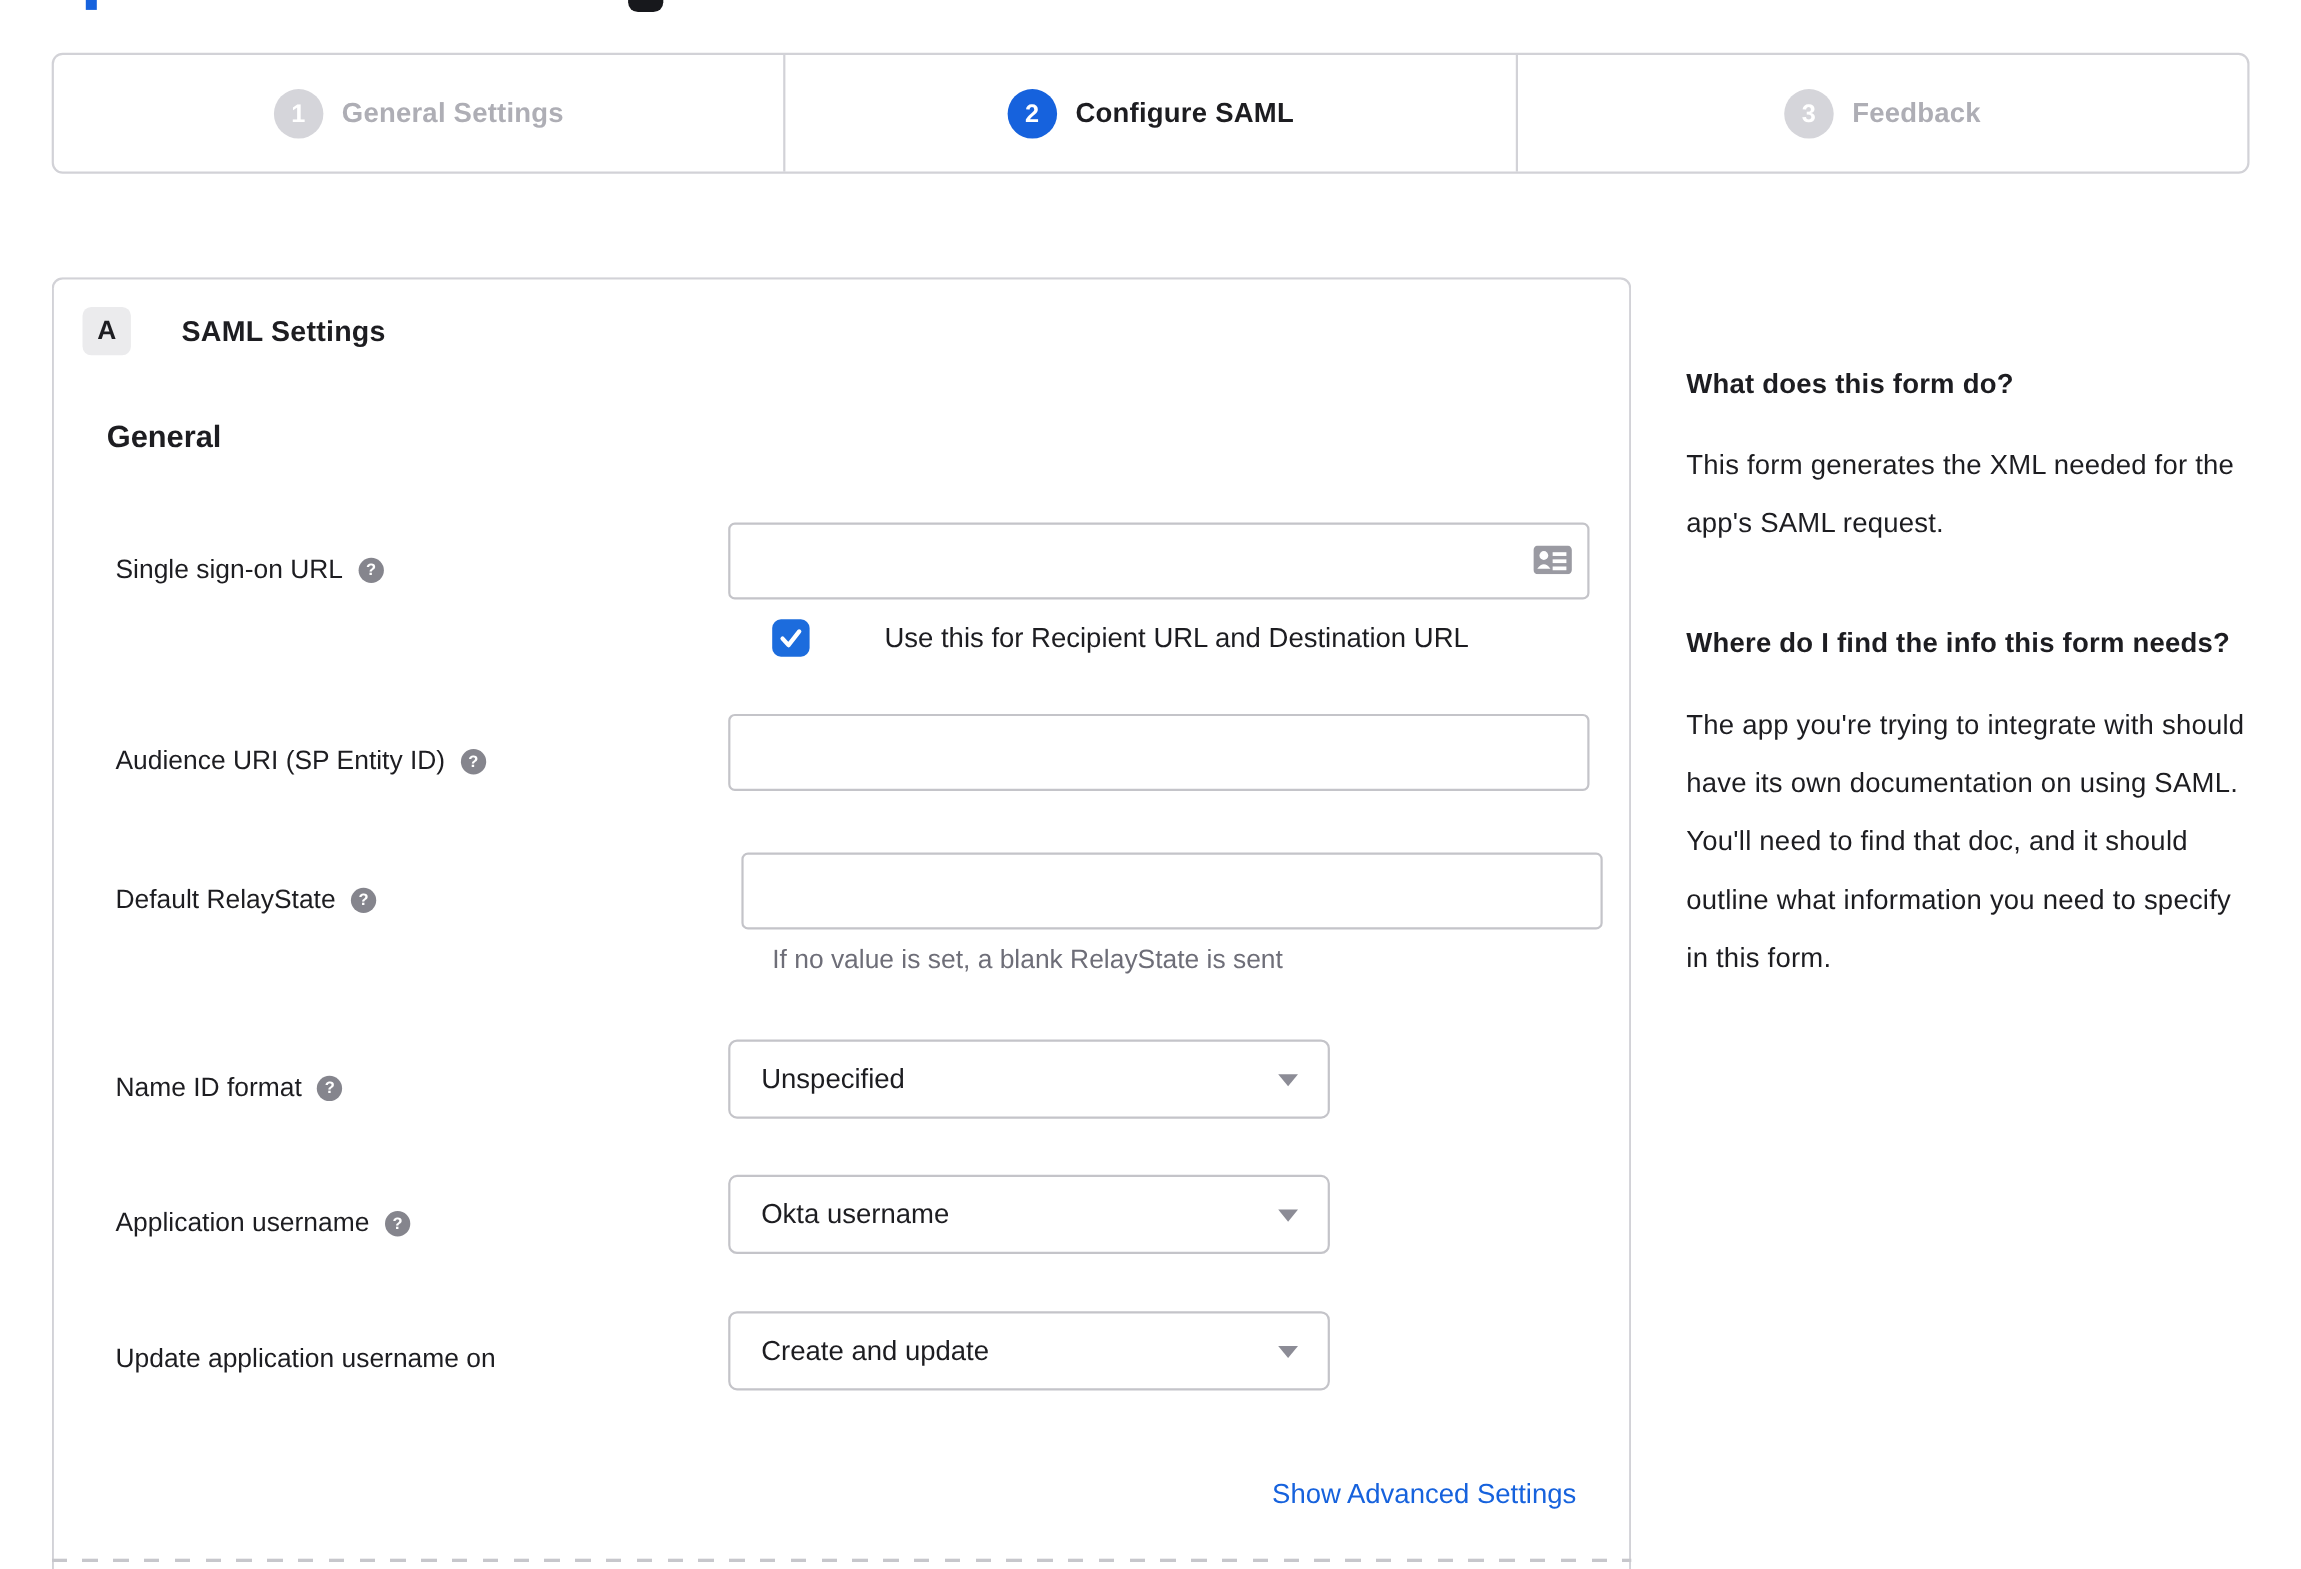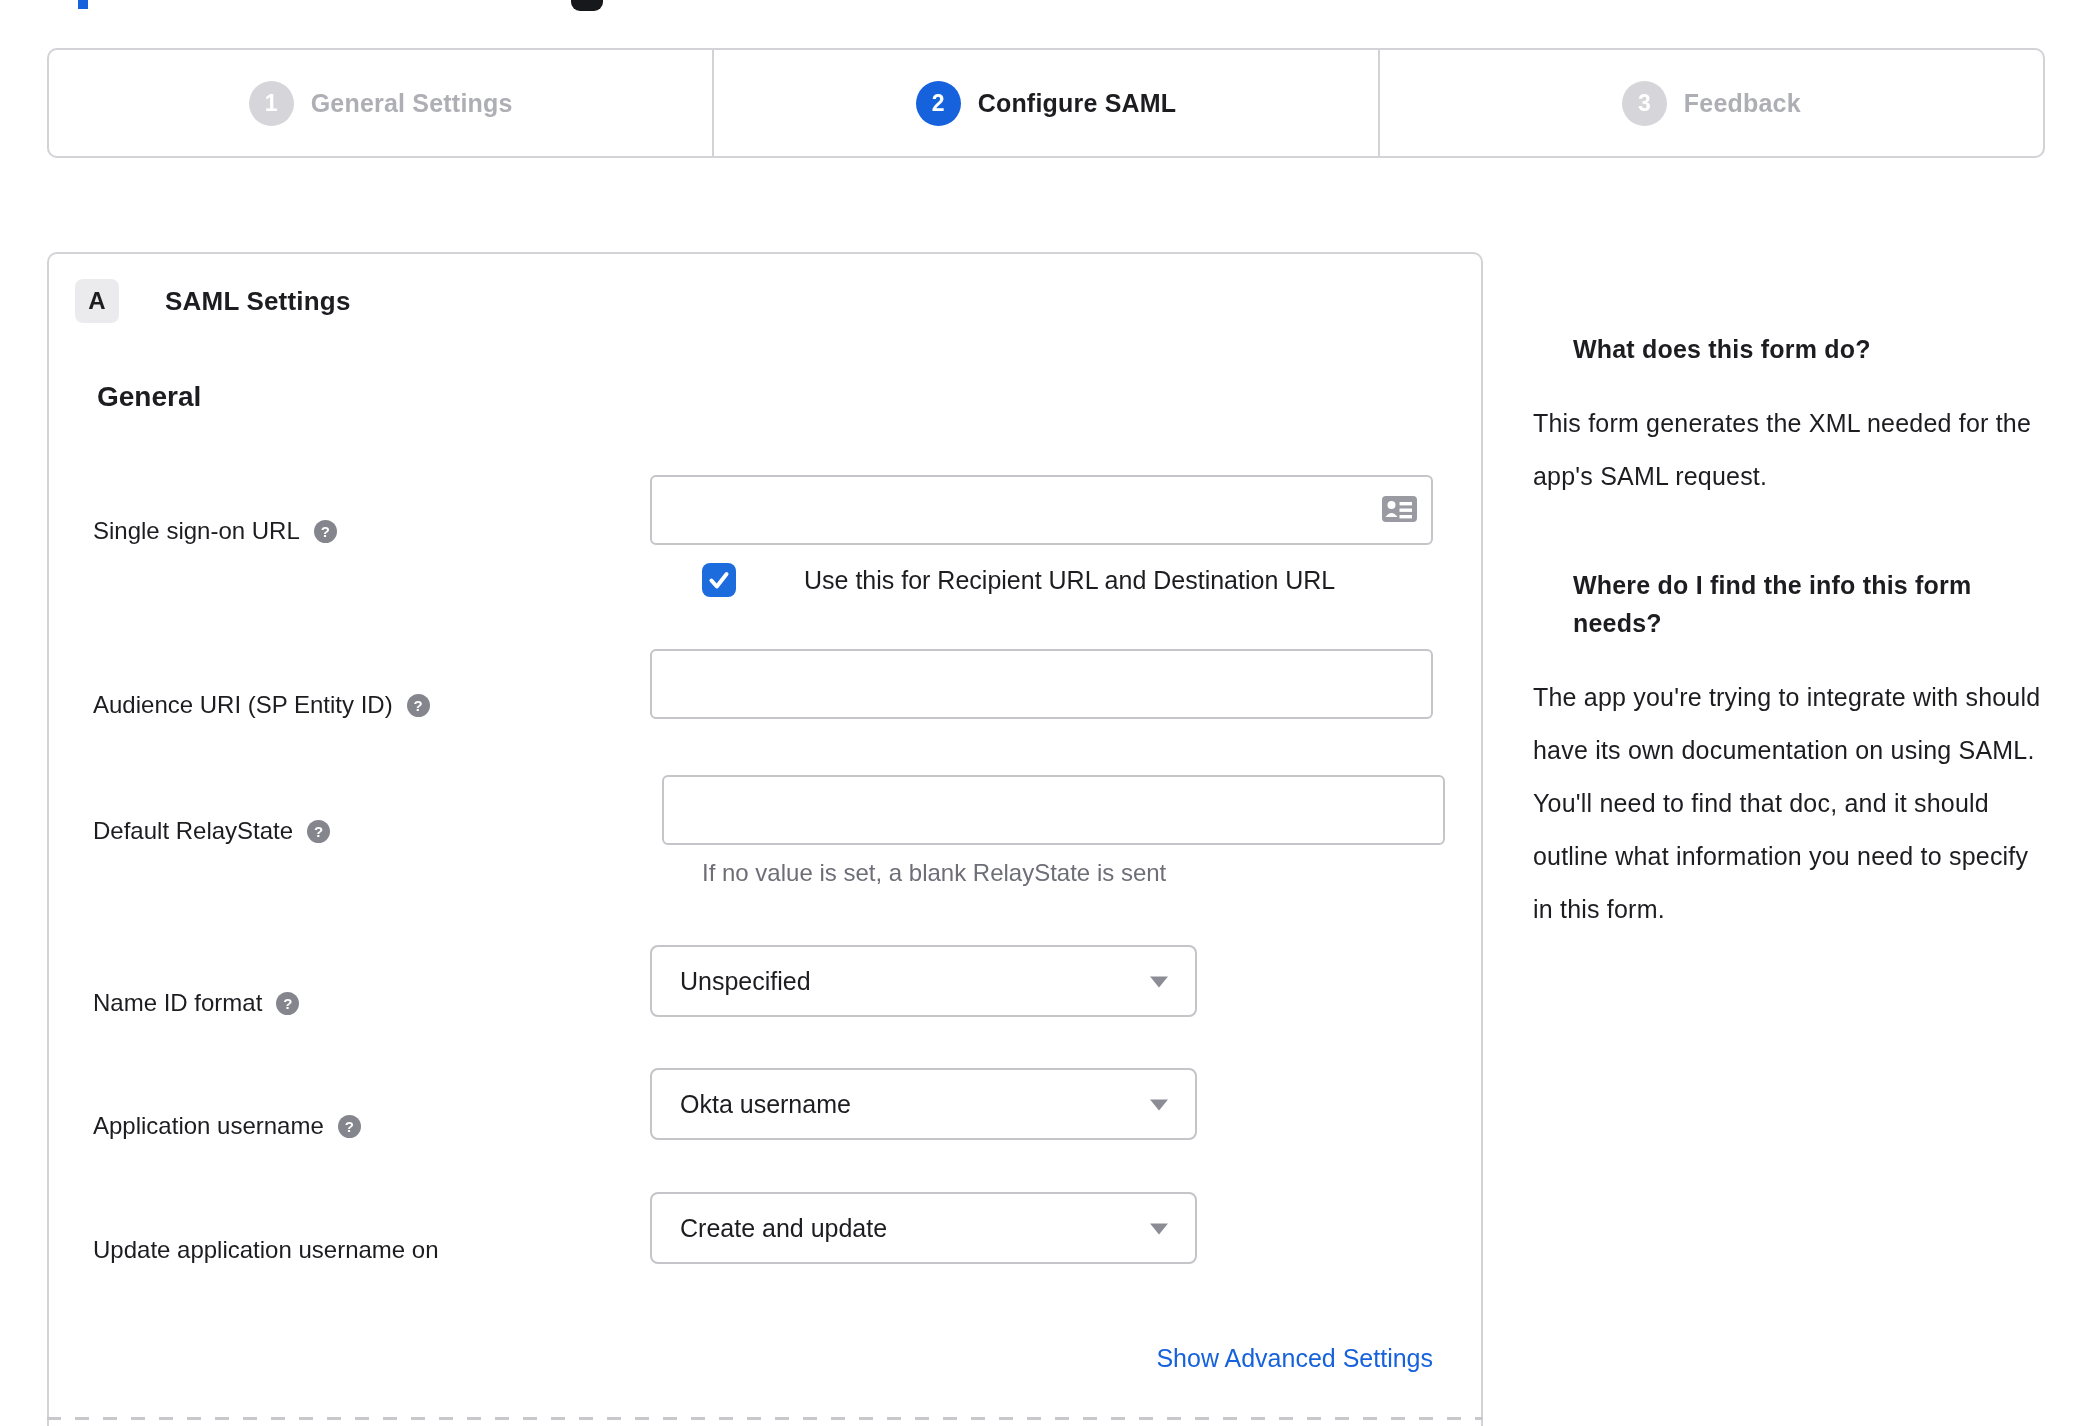--- a/index.html
+++ b/index.html
@@ -26,21 +26,21 @@
 
   
   .panel { left:47px; top:252px; width:1436px; height:1220px; background:#fff;
            border:2px solid #d2d2d7; border-radius:10px 10px 0 0; border-bottom:none; }
   .panel-head { display:flex; align-items:center; margin:25px 0 0 26px; }
   .badge-a { width:44px; height:44px; background:#ebebed; border-radius:8px; display:flex;
              align-items:center; justify-content:center; font-size:24px; font-weight:bold; }
   .panel-title { font-size:26px; font-weight:bold; margin-left:46px; letter-spacing:0.2px; }
   .group-heading { font-size:28px; font-weight:bold; margin:58px 0 0 48px; }
 
-  .form-row { display:flex; align-items:flex-end; padding-left:44px; }
+  .form-row { display:flex; align-items:center; padding-left:56px; }
   .flabel { width:557px; flex:0 0 557px; font-size:24px; padding-top:16px; display:flex;
             align-items:center; }
   .help-dot { width:23px; height:23px; border-radius:50%; background:#85858d; color:#fff;
               font-size:15px; font-weight:bold; display:inline-flex; align-items:center;
               justify-content:center; margin-left:14px; flex:0 0 auto; cursor:pointer; }
   .input-wrap { position:relative; width:783px; }
   .text-input { width:783px; height:70px; border:2px solid #c4c4c9; border-radius:6px;
                 font-size:25px; padding:0 60px 0 20px; color:#1d1d21; background:#fff;
                 font-family:"Liberation Sans", sans-serif; }
   .card-icon { position:absolute; right:16px; top:21px; }
@@ -66,21 +66,21 @@
 
   .advanced-row { margin-top:80px; padding-right:48px; text-align:right; }
   .advanced-link { font-size:25px; color:#1662dd; text-decoration:none; cursor:pointer; }
 
   
   .cutline { left:47px; top:1417px; width:1436px; height:3px;
              background:repeating-linear-gradient(90deg,#c7c7cc 0 14px,transparent 14px 28px); }
 
   
   .help-panel { left:1533px; top:330px; width:516px; }
-  .help-panel h3 { font-size:25px; font-weight:bold; line-height:38px; letter-spacing:0.2px;margin-left:40px; }
+  .help-panel h3 { font-size:25px; font-weight:bold; line-height:38px; letter-spacing:0.2px; }
   .help-panel p { font-size:25px; line-height:53px; margin-top:29px; letter-spacing:0.2px; }
   .help-sec2 { margin-top:63px; }
 </style>
 </head>
 <body>
 
 <div class="abs frag-blue"></div>
 <div class="abs frag-dark"></div>
 
 <div class="abs stepper">

